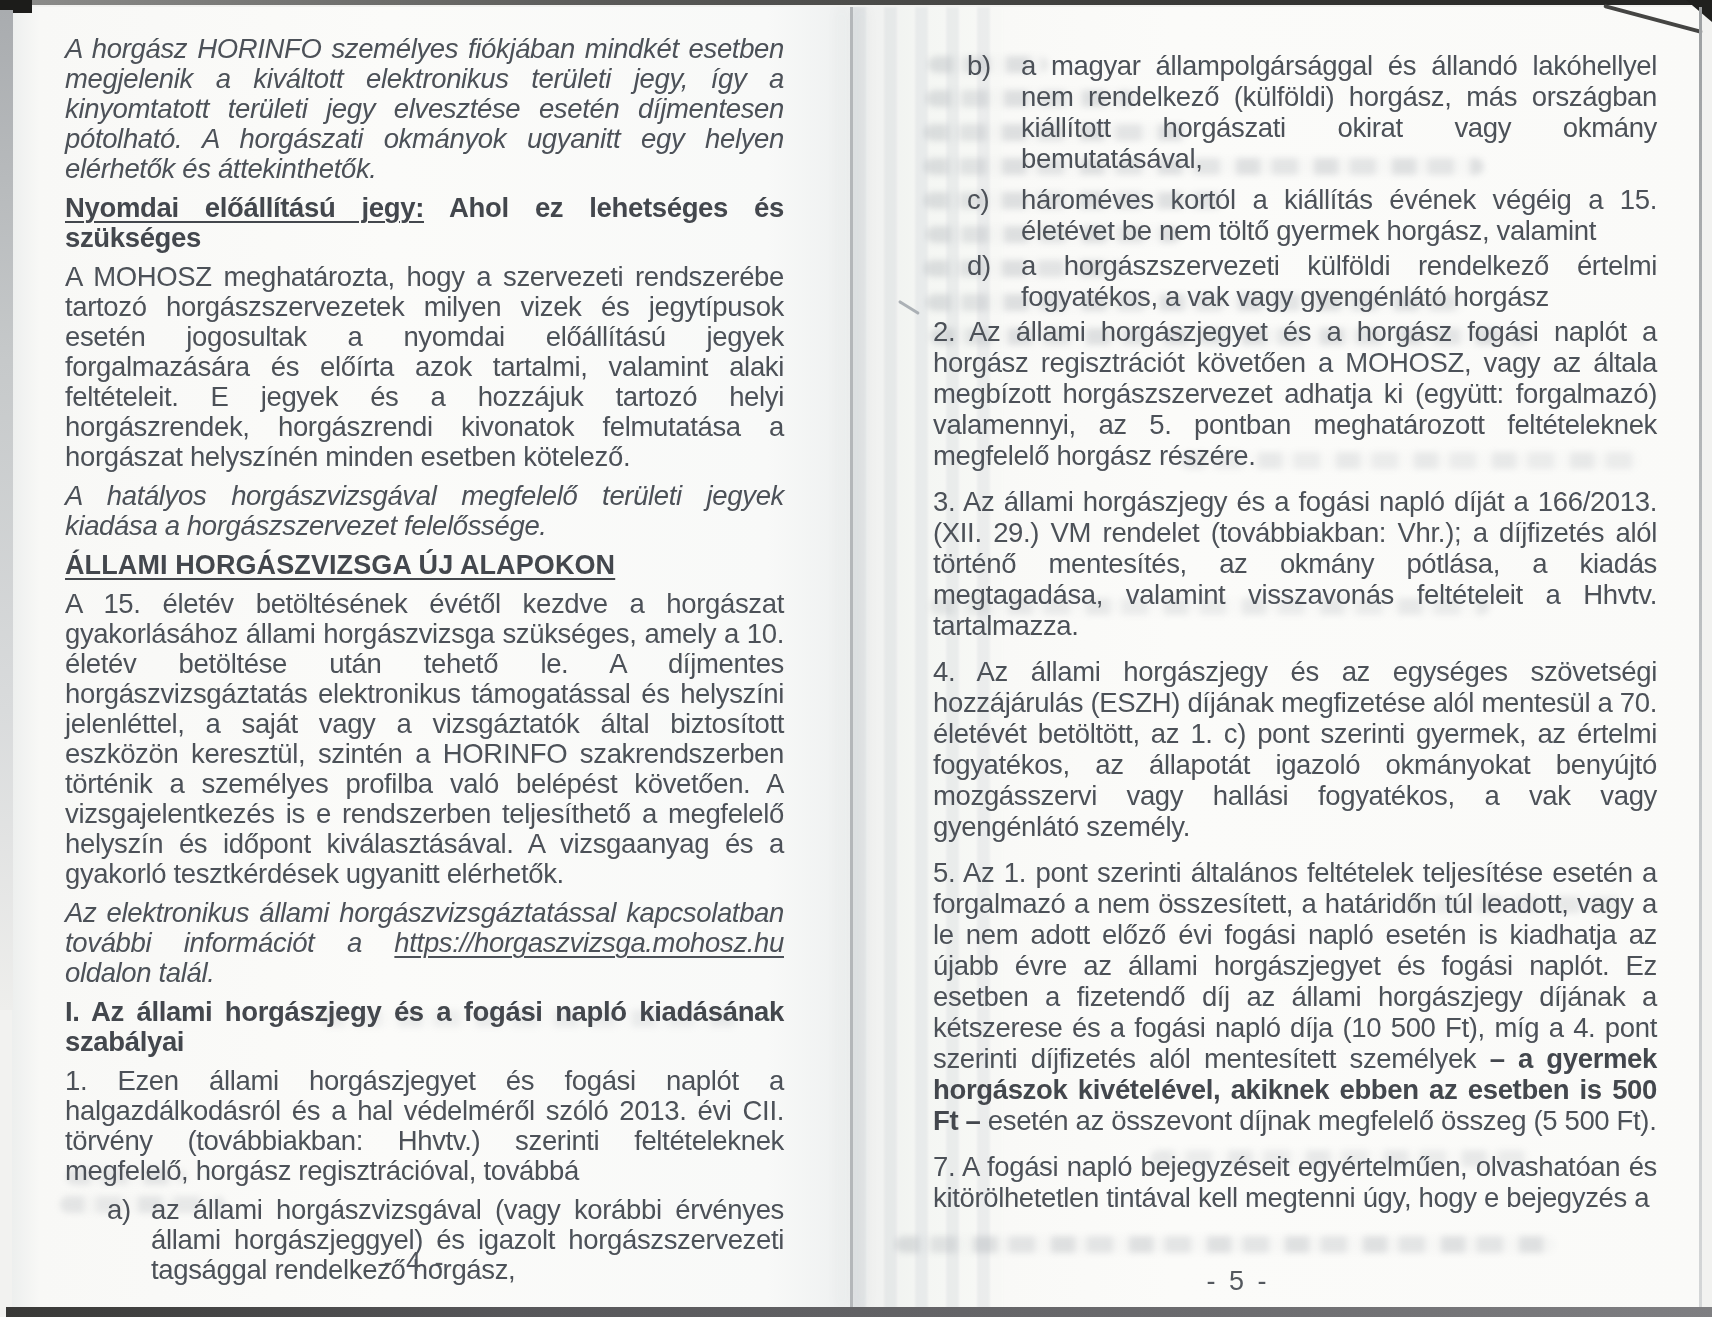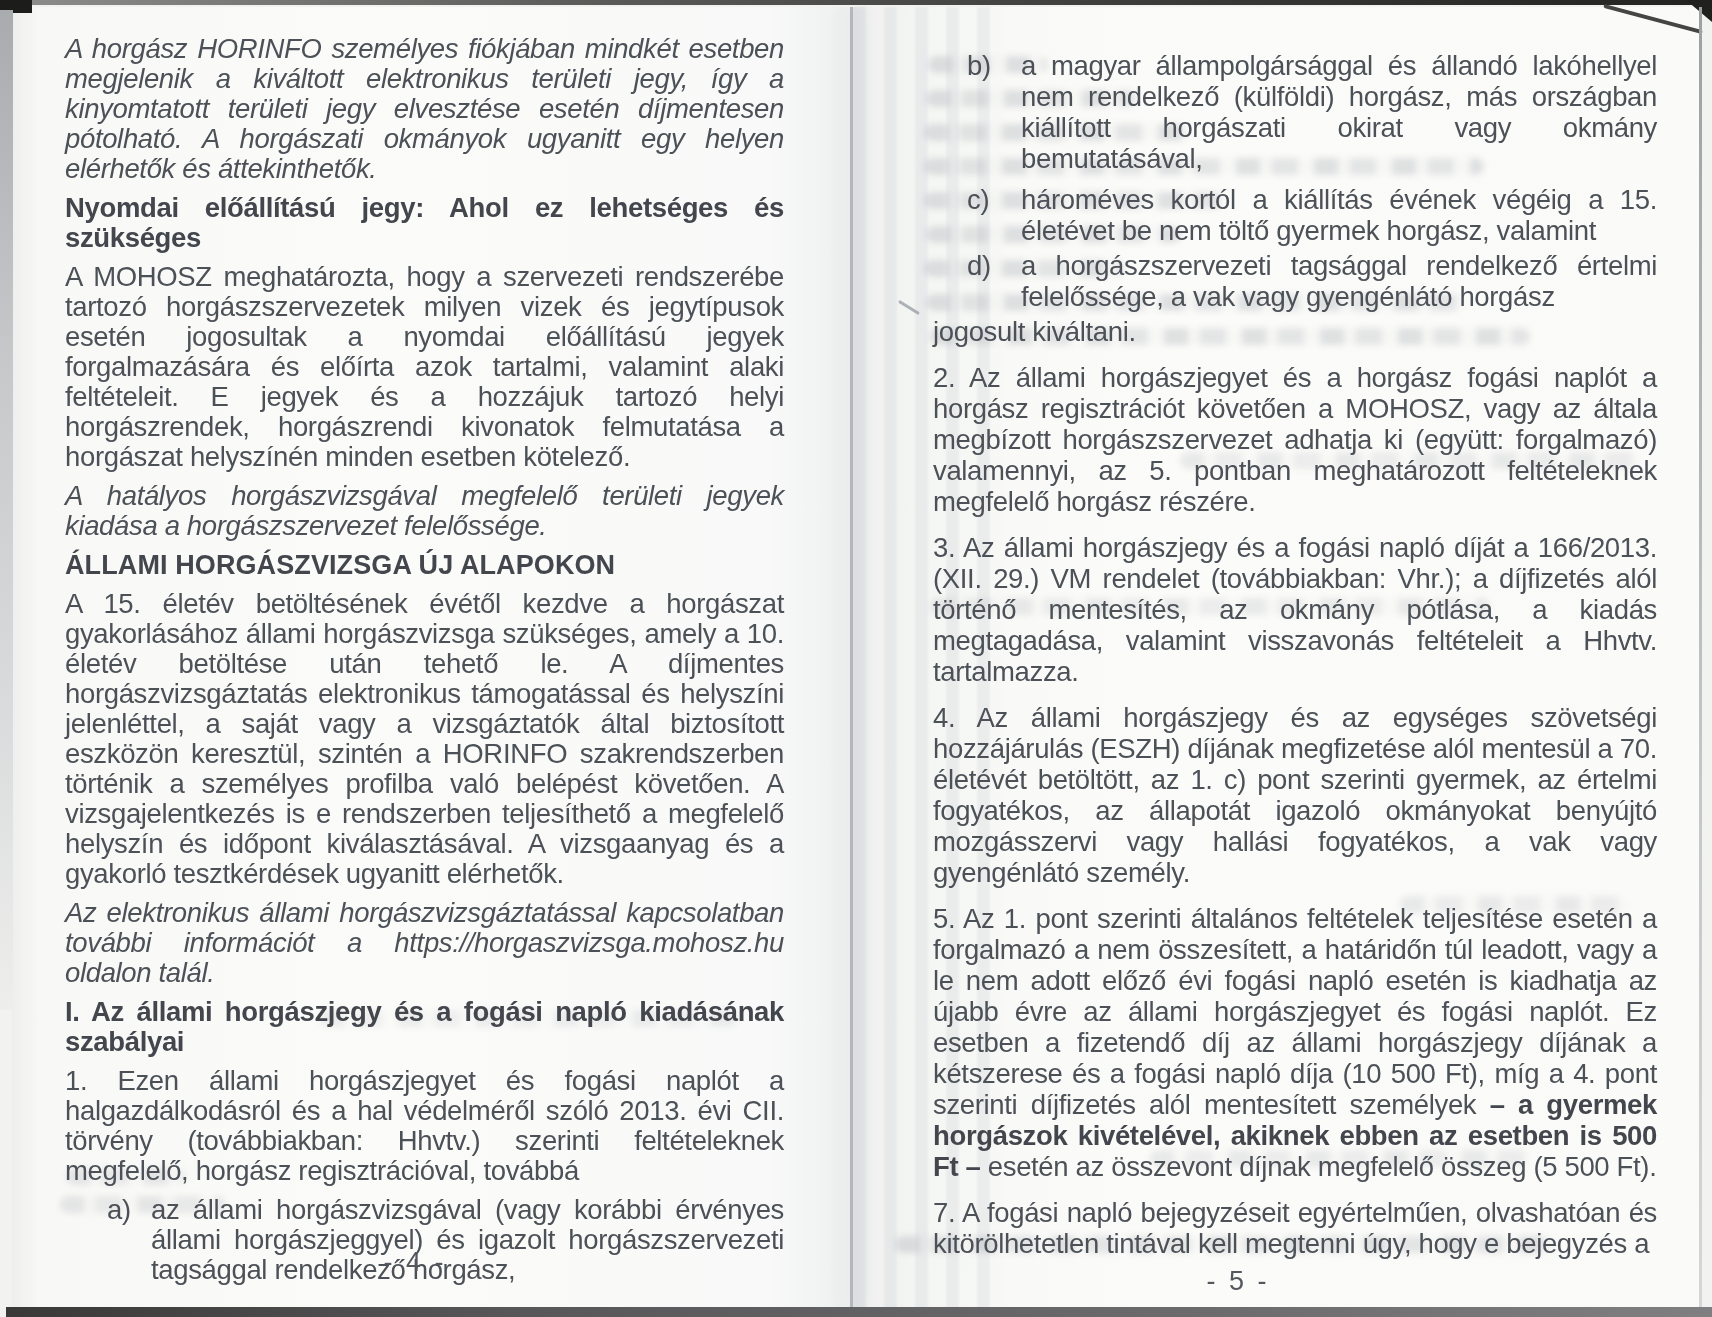--- a/index.html
+++ b/index.html
@@ -45,21 +45,21 @@
   
   .col{position:absolute;color:#4c5158;font-size:27.5px;line-height:30px;
        text-align:justify;letter-spacing:-0.35px;}
   .col-left{left:65px;top:34px;width:719px;}
   .col-right{left:933px;top:50px;width:724px;line-height:31px;}
   .col p{margin:0 0 9px 0;}
   .col-right p{margin:0 0 15px 0;}
   .it{font-style:italic;}
   .h{font-weight:bold;color:#43474d;margin-top:3px !important;}
   .big{font-size:27px;letter-spacing:0.1px;}
-  .u{text-decoration-thickness:2px;text-underline-offset:4px;}
+  .u{text-decoration:underline;text-decoration-thickness:2px;text-underline-offset:4px;}
   .b{font-weight:bold;color:#43474d;}
   .li{position:relative;padding-left:86px;margin:0 0 9px 0;}
   .li .mk{position:absolute;left:42px;}
   .li-r{position:relative;padding-left:88px;margin:0 0 10px 0;}
   .li-r .mk{position:absolute;left:34px;}
   .tight{margin-bottom:4px !important;}
   .pagenum{position:absolute;font-size:27px;color:#54585e;letter-spacing:3px;text-align:center;}
   #pagenum-4{left:65px;width:700px;top:1247px;}
   #pagenum-5{left:933px;width:610px;top:1266px;}
 </style>
@@ -122,23 +122,22 @@
     <div class="li"><span class="mk">a)</span><span>az állami horgászvizsgával (vagy korábbi érvényes állami horgászjeggyel) és igazolt horgászszervezeti tagsággal rendelkező horgász,</span></div>
   </div>
 
   <div class="pagenum" id="pagenum-4">- 4 -</div>
 
   <div class="col col-right">
     <div class="li-r"><span class="mk">b)</span><span>a magyar állampolgársággal és állandó lakóhellyel nem rendelkező (külföldi) horgász, más országban kiállított horgászati okirat vagy okmány bemutatásával,</span></div>
 
     <div class="li-r tight"><span class="mk">c)</span><span>hároméves kortól a kiállítás évének végéig a 15. életévet be nem töltő gyermek horgász, valamint</span></div>
 
-    <div class="li-r tight"><span class="mk">d)</span><span>a horgászszervezeti tagsággal rendelkező értelmi felelőssége, a vak vagy gyengénlátó horgász</span></div>
+    <div class="li-r tight"><span class="mk">d)</span><span>a horgászszervezeti külföldi rendelkező értelmi fogyatékos, a vak vagy gyengénlátó horgász</span></div>
 
-    <p>jogosult kiváltani.</p>
 
     <p>2. Az állami horgászjegyet és a horgász fogási naplót a horgász regisztrációt követően a MOHOSZ, vagy az általa megbízott horgászszervezet adhatja ki (együtt: forgalmazó) valamennyi, az 5. pontban meghatározott feltételeknek megfelelő horgász részére.</p>
 
     <p>3. Az állami horgászjegy és a fogási napló díját a 166/2013.(XII. 29.) VM rendelet (továbbiakban: Vhr.); a díjfizetés alól történő mentesítés, az okmány pótlása, a kiadás megtagadása, valamint visszavonás feltételeit a Hhvtv. tartalmazza.</p>
 
     <p>4. Az állami horgászjegy és az egységes szövetségi hozzájárulás (ESZH) díjának megfizetése alól mentesül a 70. életévét betöltött, az 1. c) pont szerinti gyermek, az értelmi fogyatékos, az állapotát igazoló okmányokat benyújtó mozgásszervi vagy hallási fogyatékos, a vak vagy gyengénlátó személy.</p>
 
     <p><span>5. Az 1. pont szerinti általános feltételek teljesítése esetén a forgalmazó a nem összesített, a határidőn túl leadott, vagy a le nem adott előző évi fogási napló esetén is kiadhatja az újabb évre az állami horgászjegyet és fogási naplót. Ez esetben a fizetendő díj az állami horgászjegy díjának a kétszerese és a fogási napló díja (10 500 Ft), míg a 4. pont szerinti díjfizetés alól mentesített személyek </span><span class="b">– a gyermek horgászok kivételével, akiknek ebben az esetben is 500 Ft –</span><span> esetén az összevont díjnak megfelelő összeg (5 500 Ft).</span></p>
 
 

